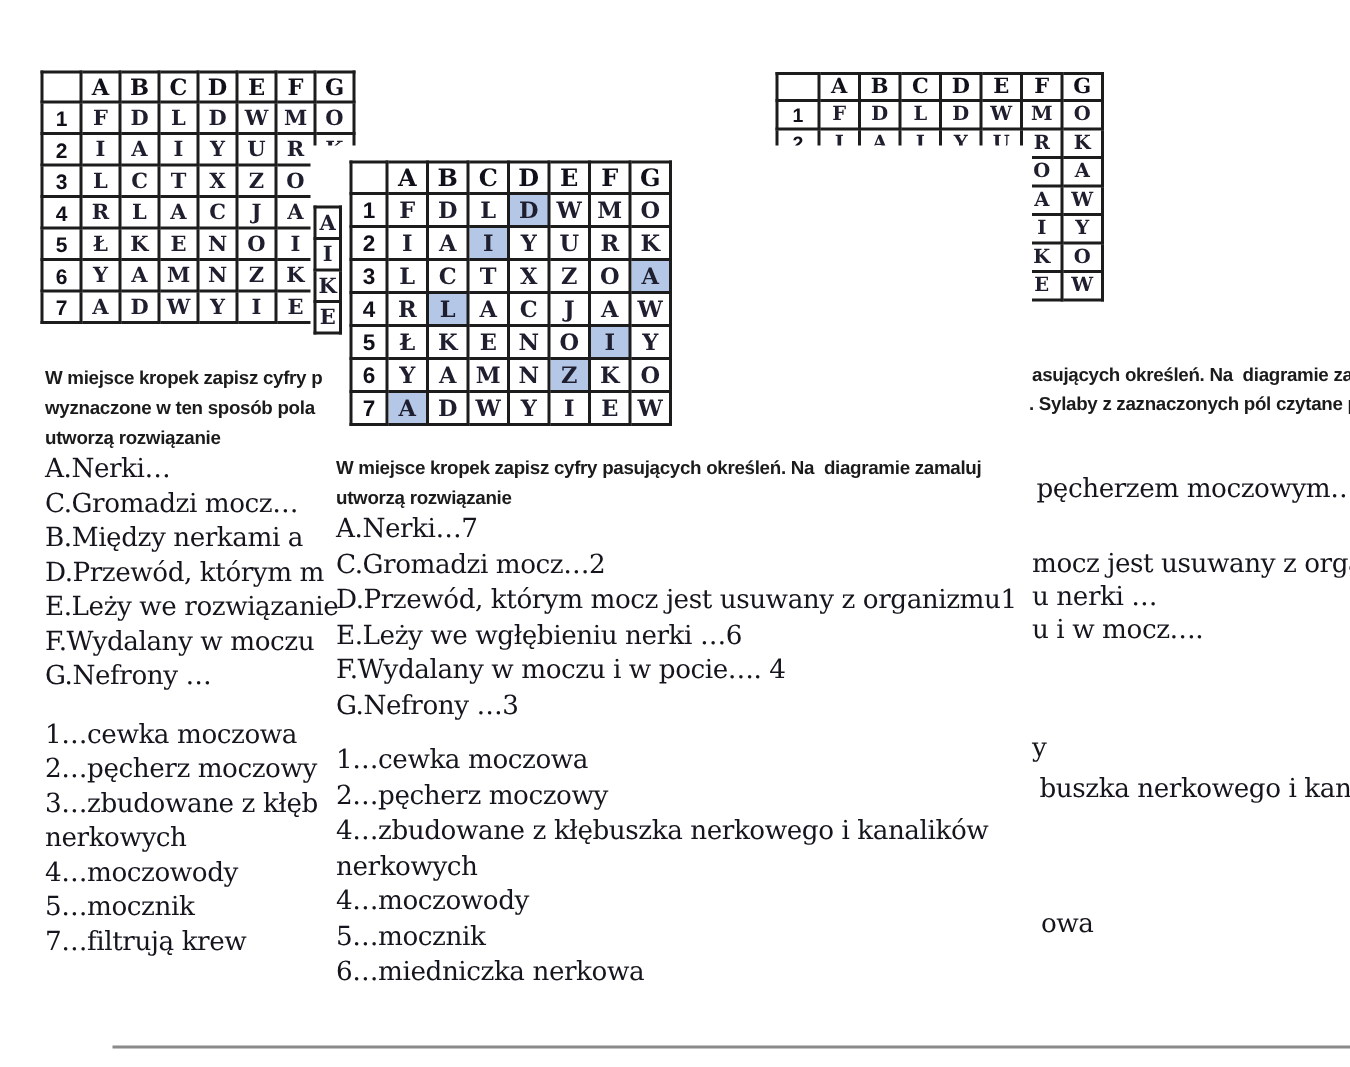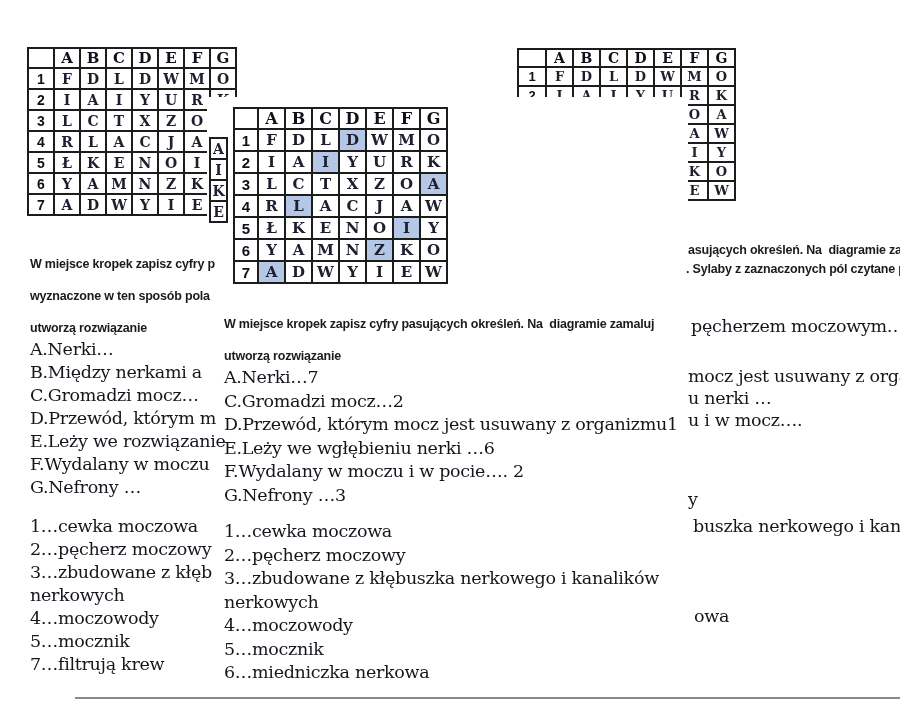--- a/index.html
+++ b/index.html
@@ -13,21 +13,21 @@
   td.cellHead{font-family:"DejaVu Serif",serif;font-weight:bold;color:#10101a;}
   td.cellNum{font-family:"Liberation Sans",sans-serif;font-weight:bold;color:#10101a;}
   td.hl{background:#b4c7e7;}
   
   .z1{z-index:1;} .z2{z-index:2;} .z3{z-index:3;}
   .abs{position:absolute;}
   #middle-page{background:#ffffff;}
   
   .txt{white-space:pre;}
   .sansLine{font-family:"Liberation Sans",sans-serif;font-weight:bold;font-size:12.5px;
-            letter-spacing:-0.2px;color:#1b1b1b;line-height:20px;height:20px;margin-top:12px;}
+            letter-spacing:-0.2px;color:#1b1b1b;line-height:20px;height:20px;}
   .serifLine{font-family:"DejaVu Serif",serif;font-size:17.5px;letter-spacing:-0.3px;
              color:#15151d;line-height:23px;height:23px;}
   .serifLineM{font-family:"DejaVu Serif",serif;font-size:17.5px;letter-spacing:-0.3px;
               color:#15151d;line-height:23.5px;height:23.5px;}
   .fragSerif{font-family:"DejaVu Serif",serif;font-size:17.5px;letter-spacing:-0.3px;color:#15151d;}
   .fragSans{font-family:"Liberation Sans",sans-serif;font-weight:bold;font-size:12.5px;
             letter-spacing:-0.2px;color:#1b1b1b;}
   #page-divider{background:#8a8a8a;height:2px;}
 </style>
 </head>
@@ -296,40 +296,40 @@
           </tbody>
         </table>
     </div>
     <div class="abs" style="left:17px;top:205px;" id="middle-text">
         <div class="txt sansLine">W miejsce kropek zapisz cyfry pasujących określeń. Na  diagramie zamaluj</div>
         <div class="txt sansLine">utworzą rozwiązanie</div>
         <div class="txt serifLineM">A.Nerki…7</div>
         <div class="txt serifLineM">C.Gromadzi mocz…2</div>
         <div class="txt serifLineM">D.Przewód, którym mocz jest usuwany z organizmu1</div>
         <div class="txt serifLineM">E.Leży we wgłębieniu nerki …6</div>
-        <div class="txt serifLineM">F.Wydalany w moczu i w pocie…. 2</div>
+        <div class="txt serifLineM">F.Wydalany w moczu i w pocie…. 4</div>
         <div class="txt serifLineM">G.Nefrony …3</div>
         <div style="height:13px;"></div>
         <div class="txt serifLineM">1…cewka moczowa</div>
         <div class="txt serifLineM">2…pęcherz moczowy</div>
-        <div class="txt serifLineM">3…zbudowane z kłębuszka nerkowego i kanalików</div>
+        <div class="txt serifLineM">4…zbudowane z kłębuszka nerkowego i kanalików</div>
         <div class="txt serifLineM">nerkowych</div>
         <div class="txt serifLineM">4…moczowody</div>
         <div class="txt serifLineM">5…mocznik</div>
         <div class="txt serifLineM">6…miedniczka nerkowa</div>
       </div>
   </div>
 
   <div class="abs z3" style="left:30px;top:242px;" id="left-text">
       <div class="txt sansLine">W miejsce kropek zapisz cyfry p</div>
       <div class="txt sansLine">wyznaczone w ten sposób pola</div>
       <div class="txt sansLine">utworzą rozwiązanie</div>
       <div class="txt serifLine">A.Nerki…</div>
+      <div class="txt serifLine">C.Gromadzi mocz…</div>
       <div class="txt serifLine">B.Między nerkami a</div>
-      <div class="txt serifLine">C.Gromadzi mocz…</div>
       <div class="txt serifLine">D.Przewód, którym m</div>
       <div class="txt serifLine">E.Leży we rozwiązanie</div>
       <div class="txt serifLine">F.Wydalany w moczu</div>
       <div class="txt serifLine">G.Nefrony …</div>
       <div style="height:16px;"></div>
       <div class="txt serifLine">1…cewka moczowa</div>
       <div class="txt serifLine">2…pęcherz moczowy</div>
       <div class="txt serifLine">3…zbudowane z kłęb</div>
       <div class="txt serifLine">nerkowych</div>
       <div class="txt serifLine">4…moczowody</div>

